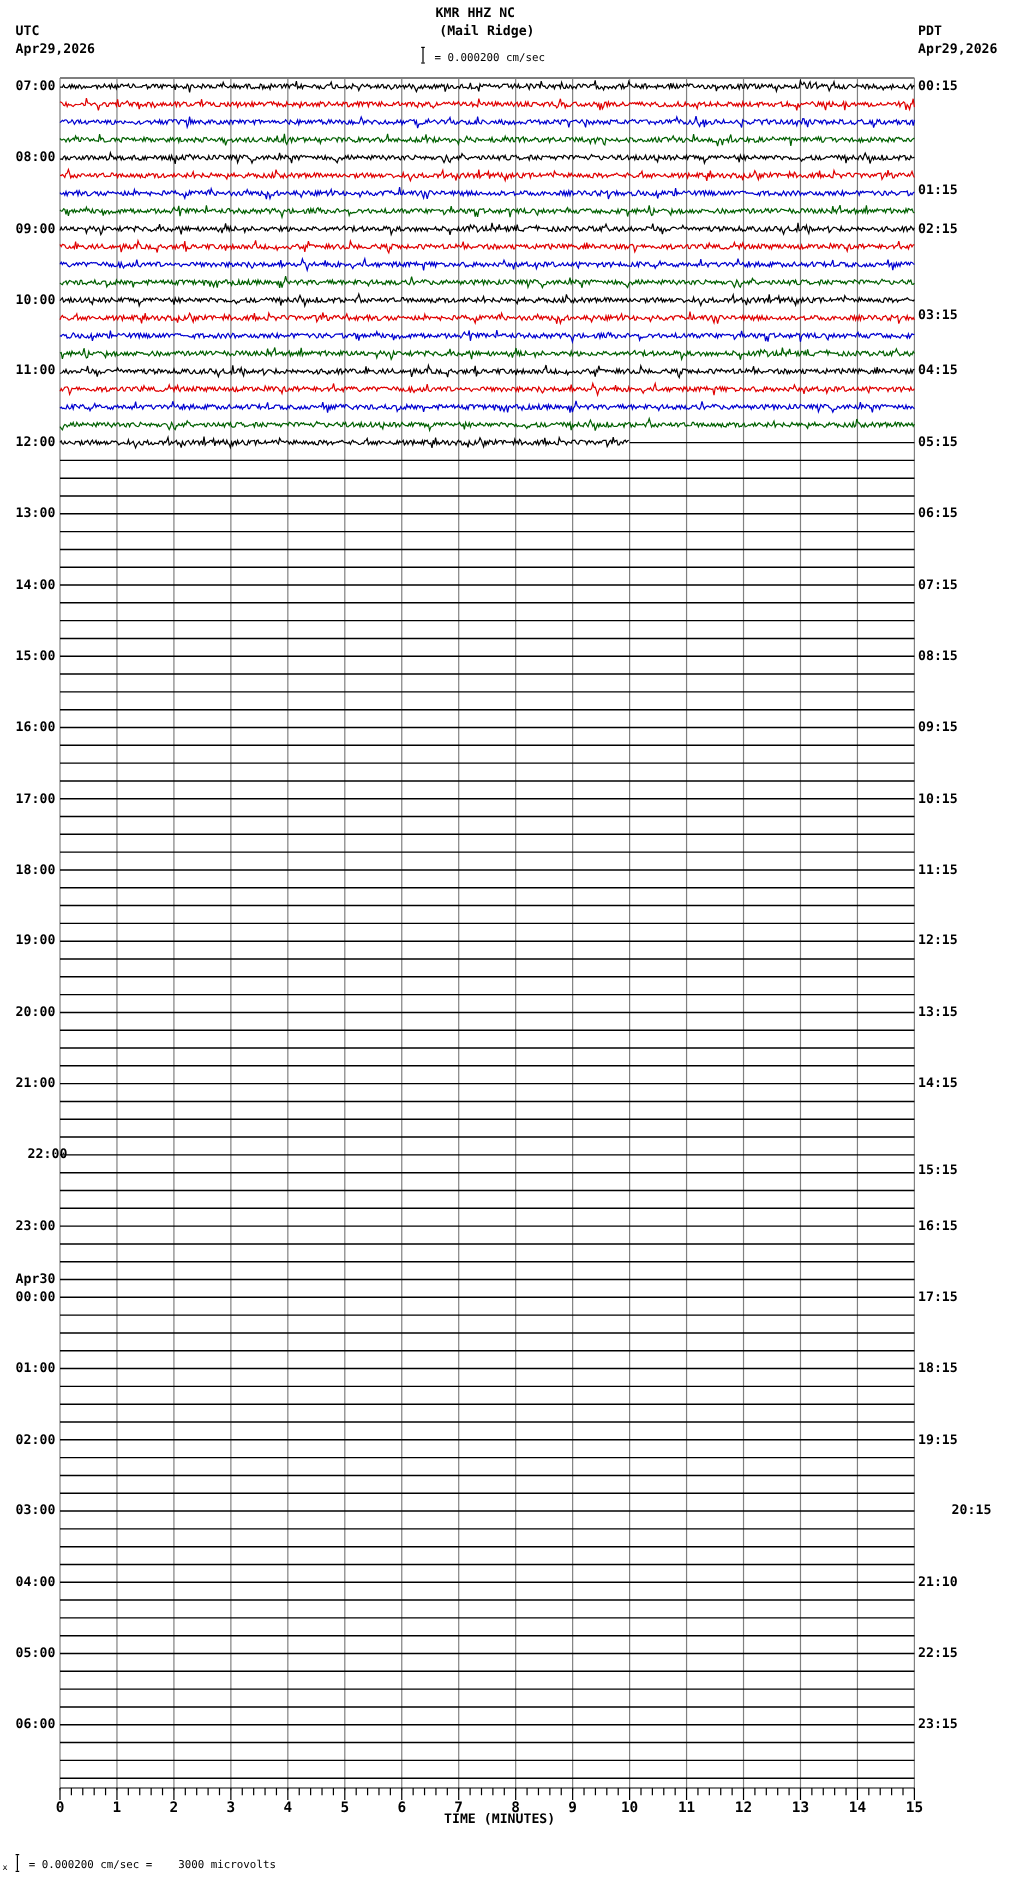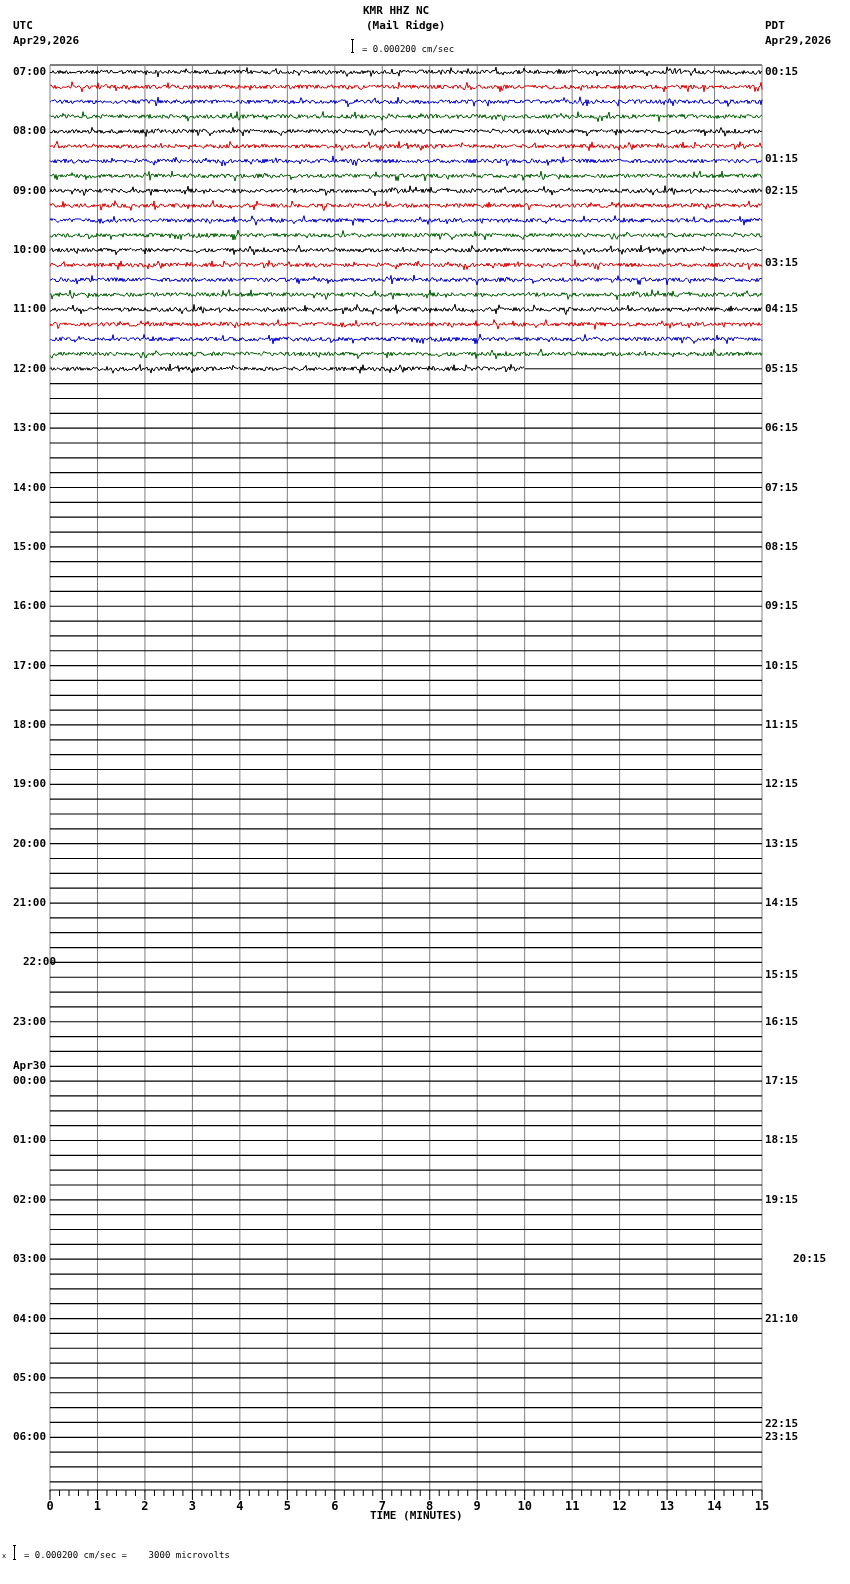--- a/index.html
+++ b/index.html
@@ -274,21 +274,21 @@
     <div class="t" style="left: 765px; top: 778.32px;">12:15</div>
     <div class="t" style="left: 765px; top: 837.68px;">13:15</div>
     <div class="t" style="left: 765px; top: 897.04px;">14:15</div>
     <div class="t" style="left: 765px; top: 969px;">15:15</div>
     <div class="t" style="left: 765px; top: 1015.76px;">16:15</div>
     <div class="t" style="left: 765px; top: 1075.12px;">17:15</div>
     <div class="t" style="left: 765px; top: 1134.48px;">18:15</div>
     <div class="t" style="left: 765px; top: 1193.84px;">19:15</div>
     <div class="t" style="left: 765px; top: 1253.2px; margin-left: 28px;">20:15</div>
     <div class="t" style="left: 765px; top: 1312.56px;">21:10</div>
-    <div class="t" style="left: 765px; top: 1371.92px; margin-top: 46px;">22:15</div>
+    <div class="t" style="left: 765px; top: 1371.92px;">22:15</div>
     <div class="t" style="left: 765px; top: 1431.28px;">23:15</div>
   </div>
 
 <div class="t" style="left:370px;top:1510px;">TIME (MINUTES)</div>
 <div class="ts" style="left:2px;top:1551px;font-size:7px;">x</div>
 <div style="position:absolute;left:13px;top:1545px;width:3px;height:15px;border-top:1px solid #000;border-bottom:1px solid #000;box-sizing:border-box;">
     <div style="position:absolute;left:1px;top:0;width:1px;height:13px;background:#000;"></div>
   </div>
 <div class="ts" style="left:24px;top:1550px;">= 0.000200 cm/sec =    3000 microvolts</div>
 

